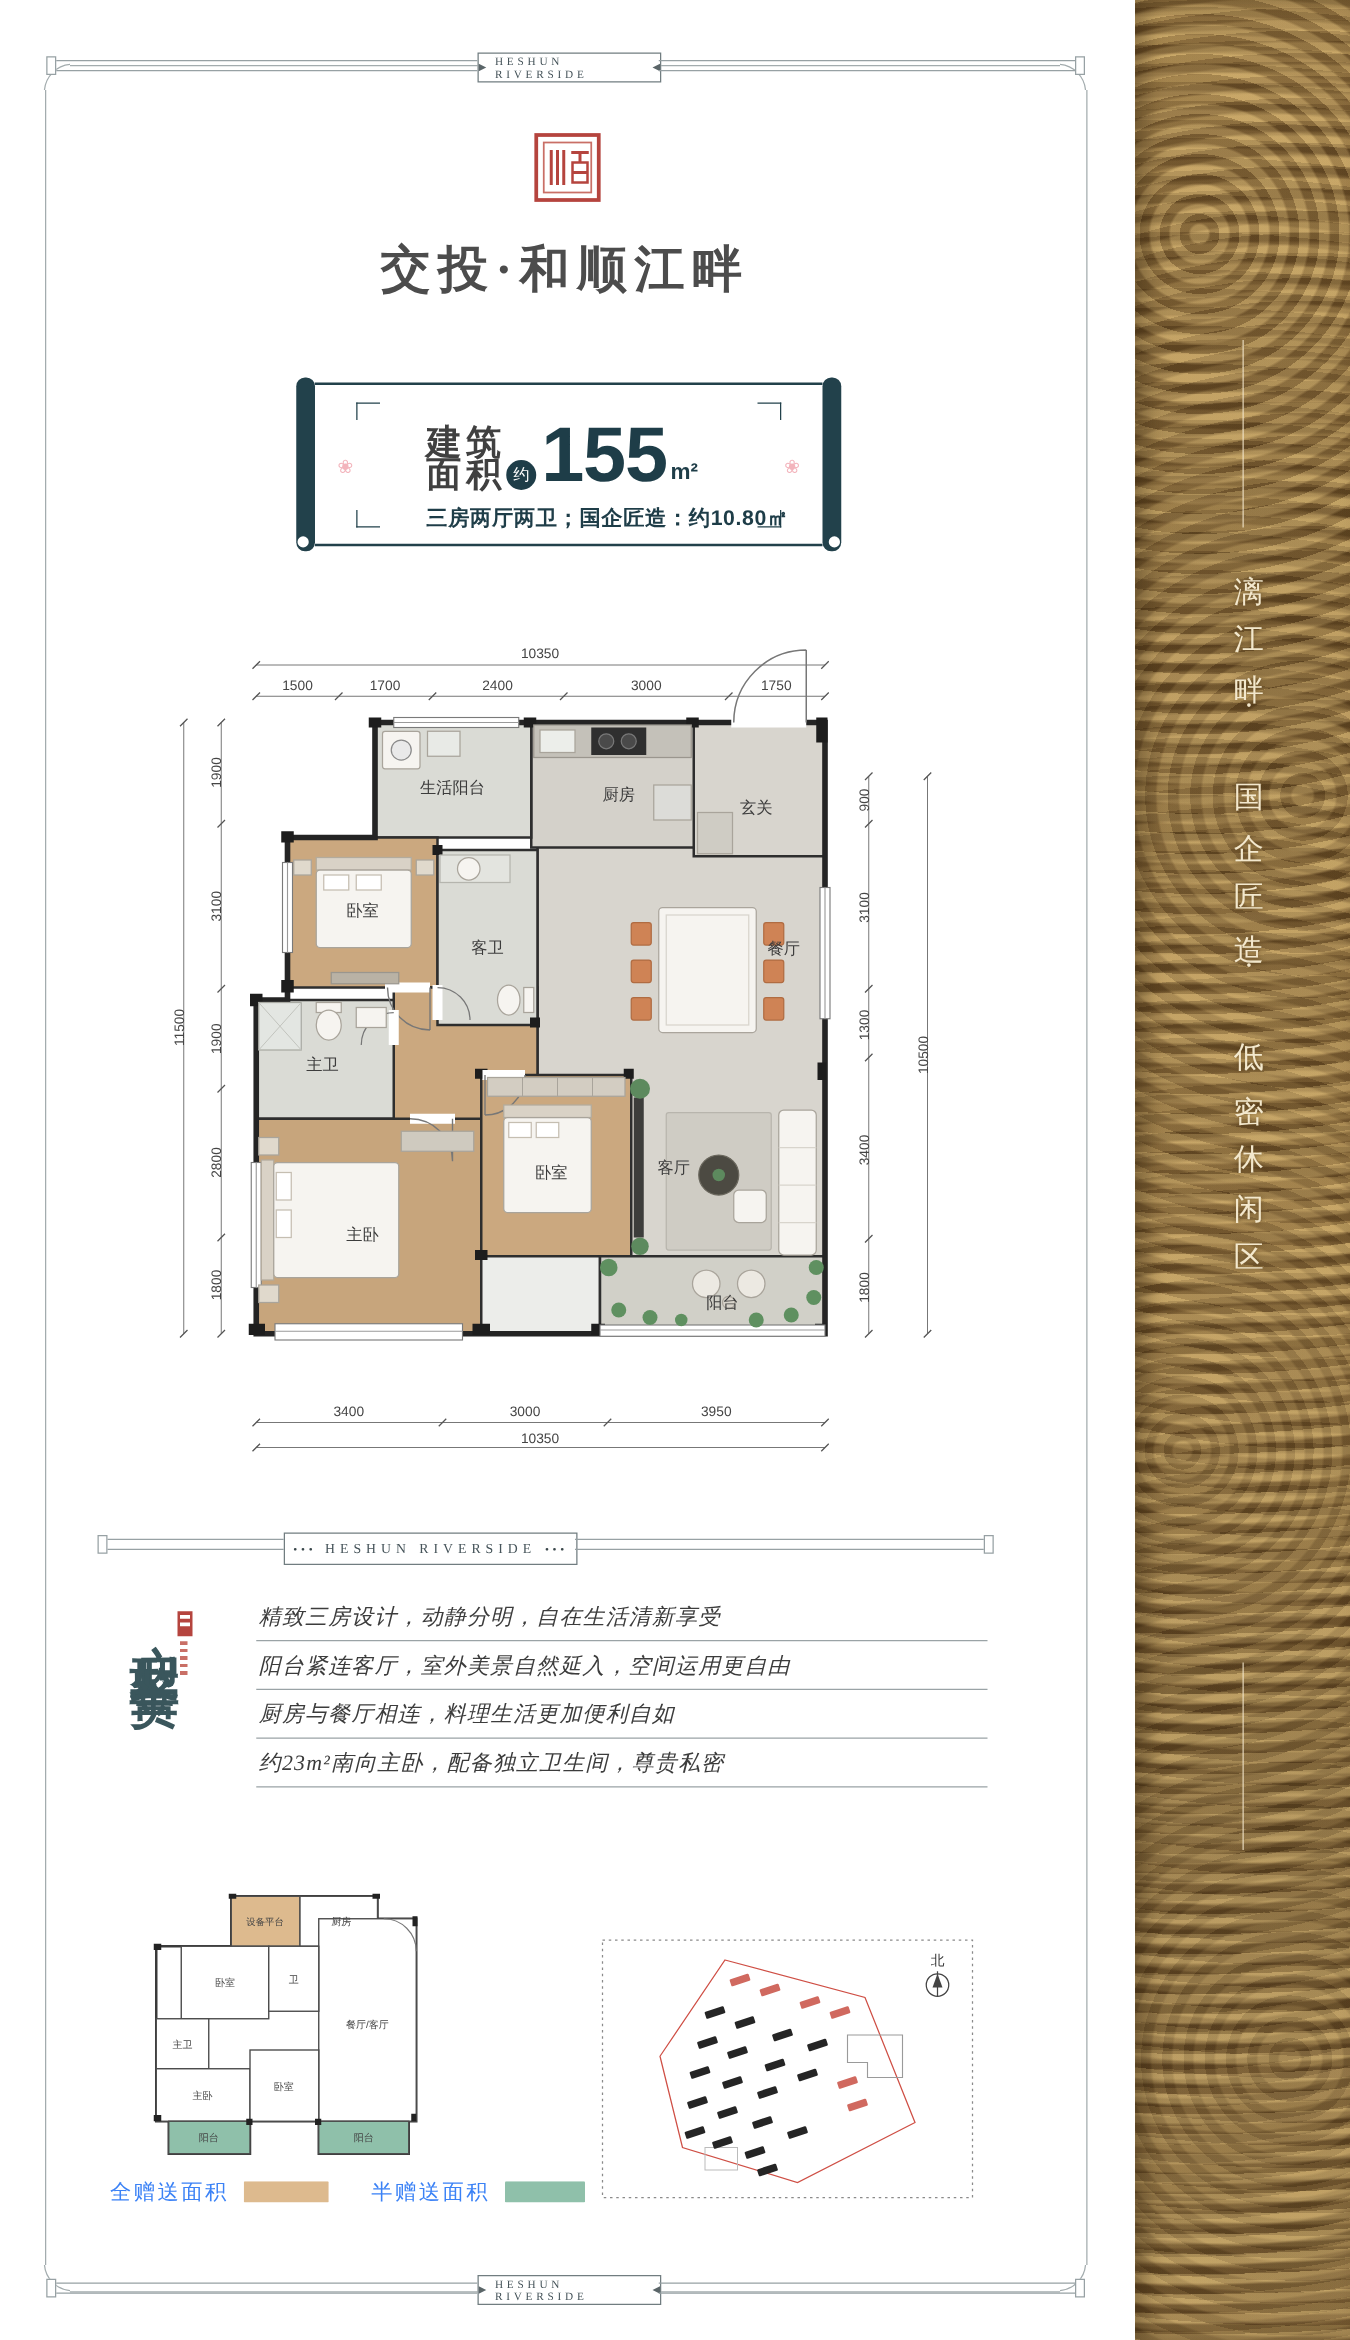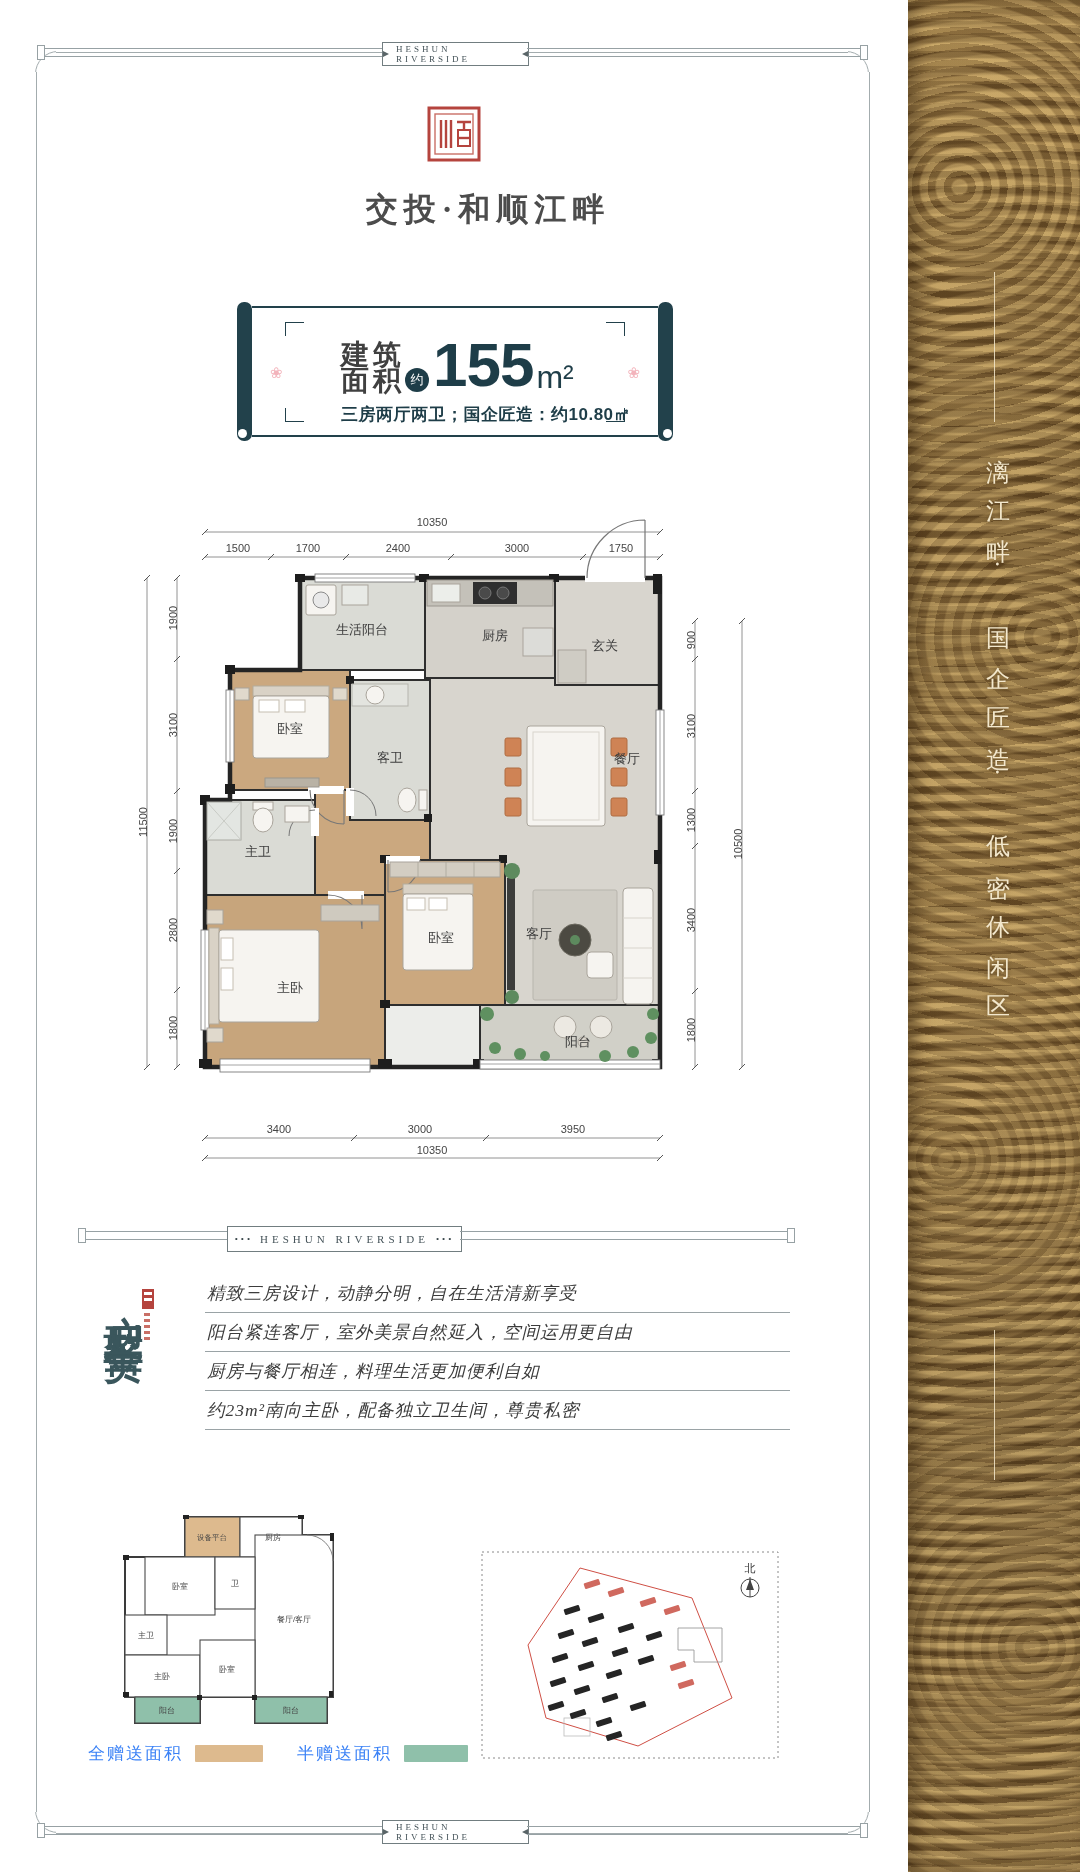--- a/index.html
+++ b/index.html
@@ -21,43 +21,43 @@
   .badge-box{position:absolute;height:22px;border:1px solid #717d80;background:#fff;
              display:flex;align-items:center;justify-content:center;gap:7px;
              font-family:"Liberation Serif",serif;font-size:9px;letter-spacing:3px;color:#46545a;}
   .arr{width:0;height:0;border-top:3px solid transparent;border-bottom:3px solid transparent;}
   .arr-r{border-left:6px solid #5a6568;}
   .arr-l{border-right:6px solid #5a6568;}
   .dots{font-size:9px;letter-spacing:3px;color:#39464a;}
   
   .seal{position:absolute;left:427px;top:106px;}
   .brand{position:absolute;left:0;top:188px;width:904px;text-align:center;margin:0;
-         font-family:"Liberation Serif",serif;font-weight:700;font-size:32px;
-         letter-spacing:6px;color:#4c4c4c;padding-left:36px;}
+         font-family:"Liberation Serif",serif;font-weight:700;font-size:40px;
+         letter-spacing:6px;color:#4c4c4c;}
   
   .card{position:absolute;left:237px;top:302px;width:436px;height:139px;}
   .rod{position:absolute;top:0;width:15px;height:139px;background:#22414b;border-radius:7px;}
   .rod-l{left:0;} .rod-r{right:0;}
   .notch{position:absolute;bottom:3px;width:9px;height:9px;border-radius:50%;background:#fff;}
   .card-line{position:absolute;left:15px;right:15px;height:0;border-top:2px solid #22414b;}
   .cl-t{top:4px;} .cl-b{bottom:4px;}
   .bk{position:absolute;width:18px;height:13px;}
   .bk-tl{left:48px;top:20px;border-left:1px solid #22414b;border-top:1px solid #22414b;}
   .bk-bl{left:48px;top:106px;border-left:1px solid #22414b;border-bottom:1px solid #22414b;}
   .bk-tr{right:48px;top:20px;border-right:1px solid #22414b;border-top:1px solid #22414b;}
   .bk-br{right:48px;top:106px;border-right:1px solid #22414b;border-bottom:1px solid #22414b;}
   .flower{position:absolute;top:62px;font-size:15px;color:#f3b4bc;}
   .fl-l{left:33px;} .fl-r{right:33px;}
   .card-label{position:absolute;left:104px;top:40px;font-family:"Liberation Serif",serif;
               font-weight:700;font-size:28px;line-height:26px;letter-spacing:4px;color:#404040;}
   .approx{position:absolute;left:168px;top:66px;width:24px;height:24px;border-radius:50%;
           background:#1e3d48;color:#fff;font-size:13px;line-height:24px;text-align:center;}
   .value-row{position:absolute;left:196px;top:32px;display:flex;align-items:flex-end;color:#1e3d48;}
   .value{font-size:62px;font-weight:700;line-height:62px;letter-spacing:-1px;}
-  .unit{font-size:32px;font-weight:400;line-height:26px;margin:0 11px 6px 3px;}
+  .unit{font-size:18px;font-weight:700;line-height:26px;margin:0 11px 6px 3px;}
   .card-sub{position:absolute;left:104px;top:101px;font-size:17px;font-weight:700;
             letter-spacing:0.5px;color:#1e3d48;}
   
   .plan{position:absolute;left:135px;top:500px;}
   .plan .dim{stroke:#777;stroke-width:0.8;fill:none;}
   .plan .tick{stroke:#555;stroke-width:1;fill:none;}
   .plan text{font-family:"Liberation Sans",sans-serif;}
   .plan .dtx{font-size:11px;fill:#454545;text-anchor:middle;}
   .plan .lab{font-size:13px;fill:#3c3c3c;text-anchor:middle;}
   

